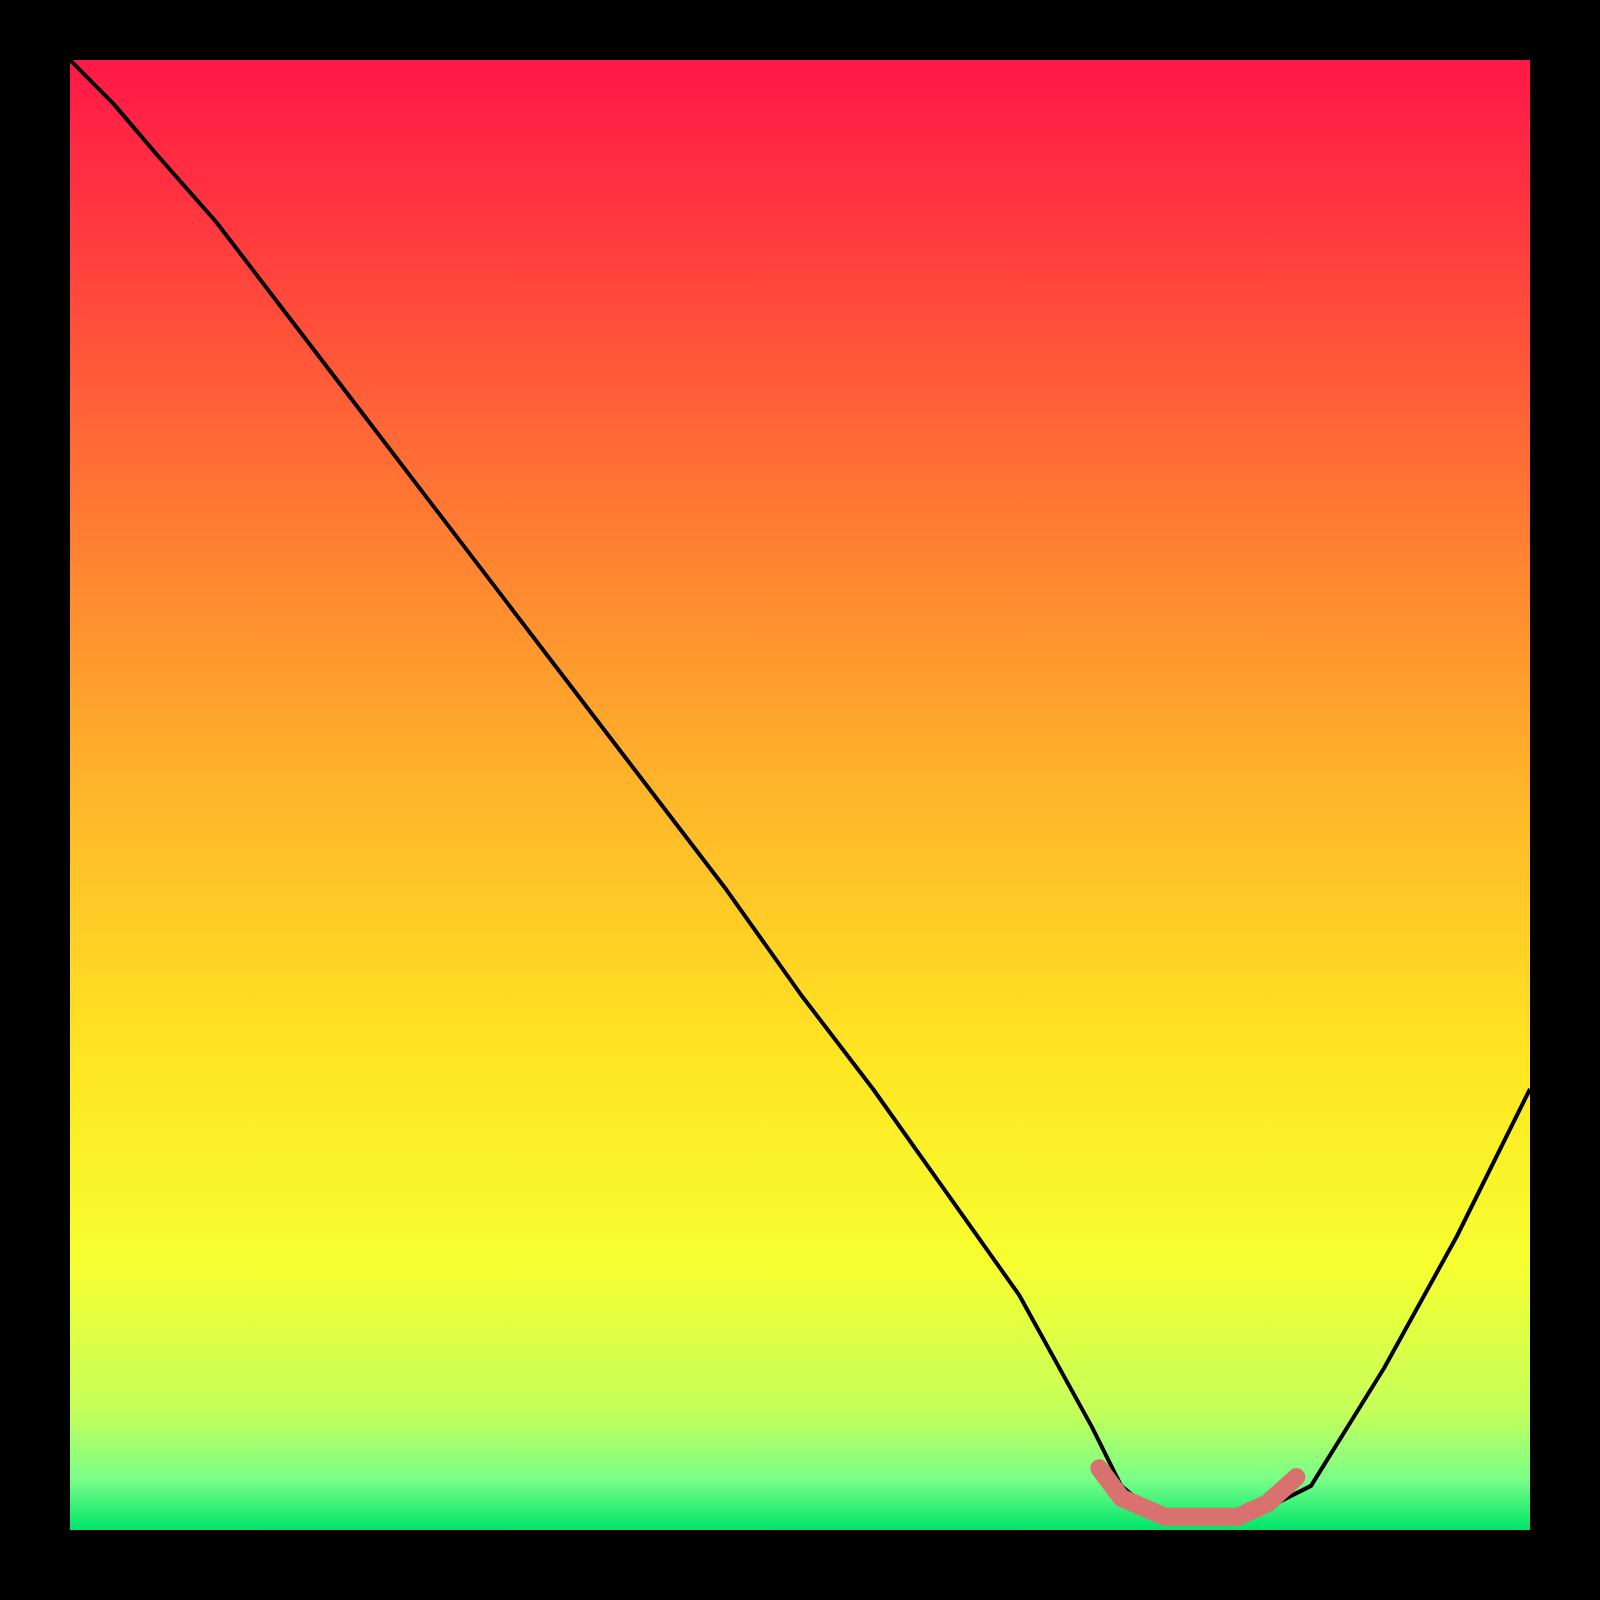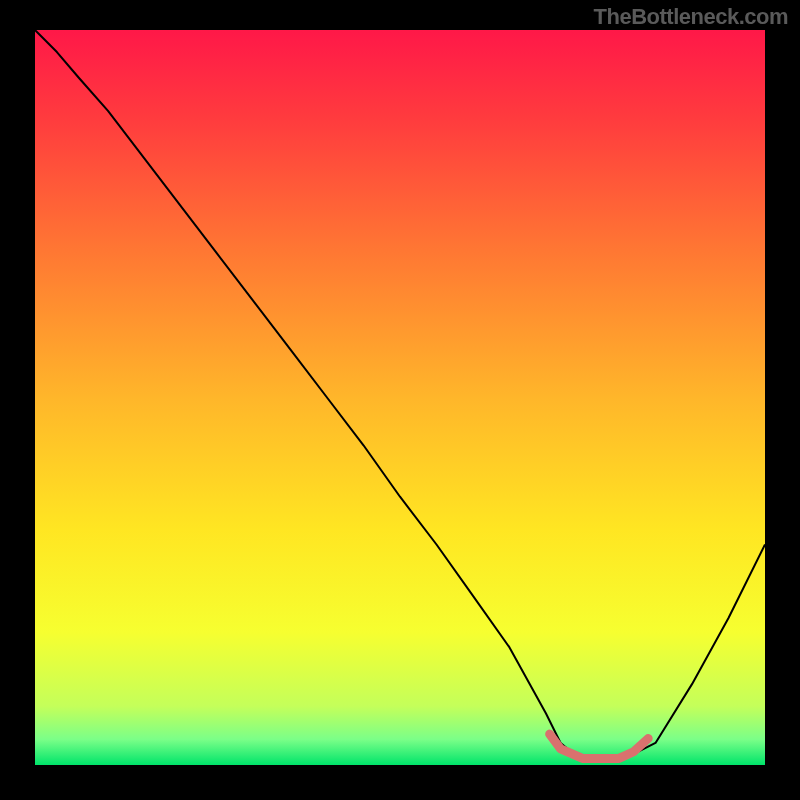--- a/index.html
+++ b/index.html
@@ -27,21 +27,20 @@
     top: 30px;
     width: 730px;
     height: 735px;
   }
   svg { display: block; }
 </style>
 </head>
 <body>
 
 <div class="container">
-  <div class="watermark">TheBottleneck.com</div>
   <div class="plot-area">
     <svg id="chart-svg" viewBox="0 0 730 735" width="730" height="735">
       <defs>
         <linearGradient id="bg-grad" x1="0" y1="0" x2="0" y2="1">
             <stop offset="0%" stop-color="#ff1848"></stop>
             <stop offset="12%" stop-color="#ff3b3e"></stop>
             <stop offset="30%" stop-color="#ff7733"></stop>
             <stop offset="50%" stop-color="#ffb62a"></stop>
             <stop offset="68%" stop-color="#ffe622"></stop>
             <stop offset="82%" stop-color="#f6ff30"></stop>

